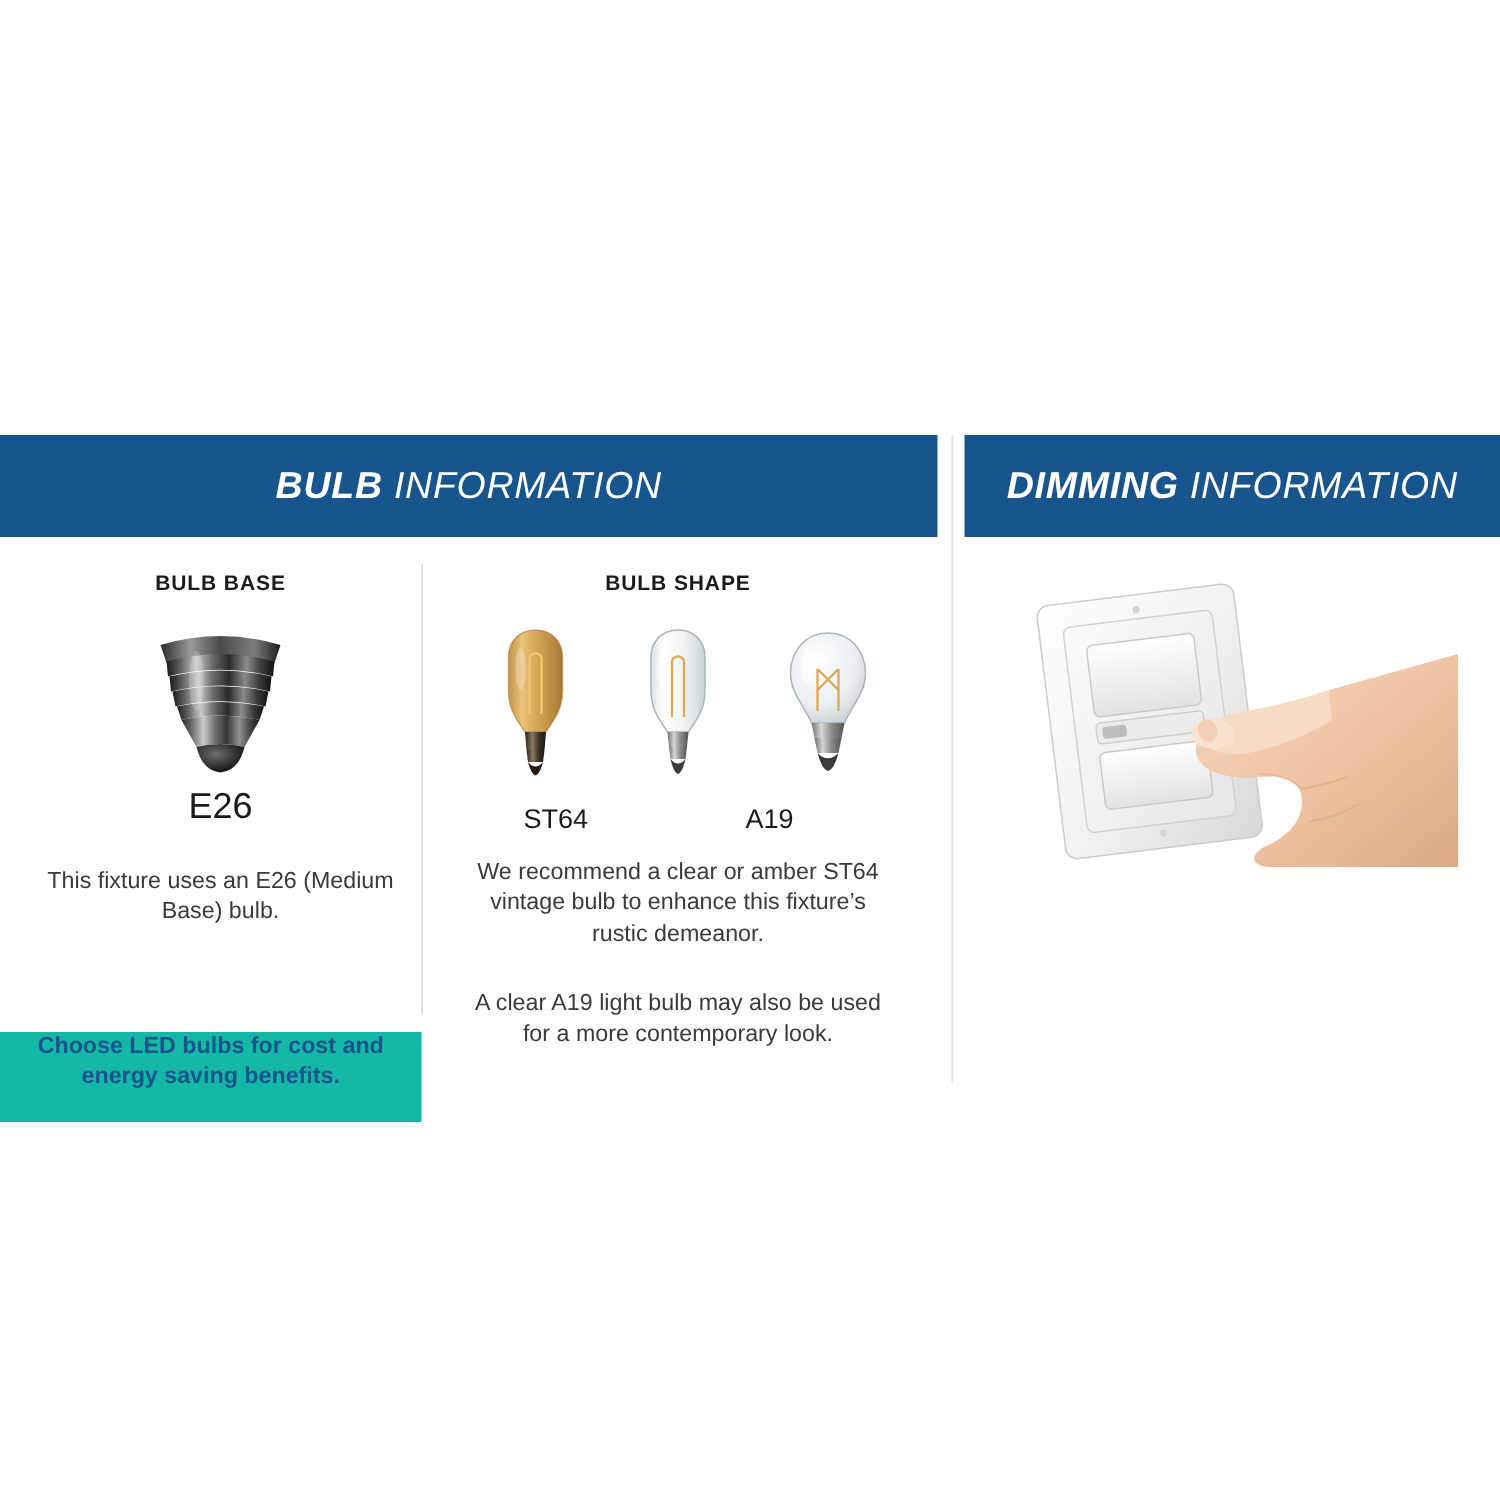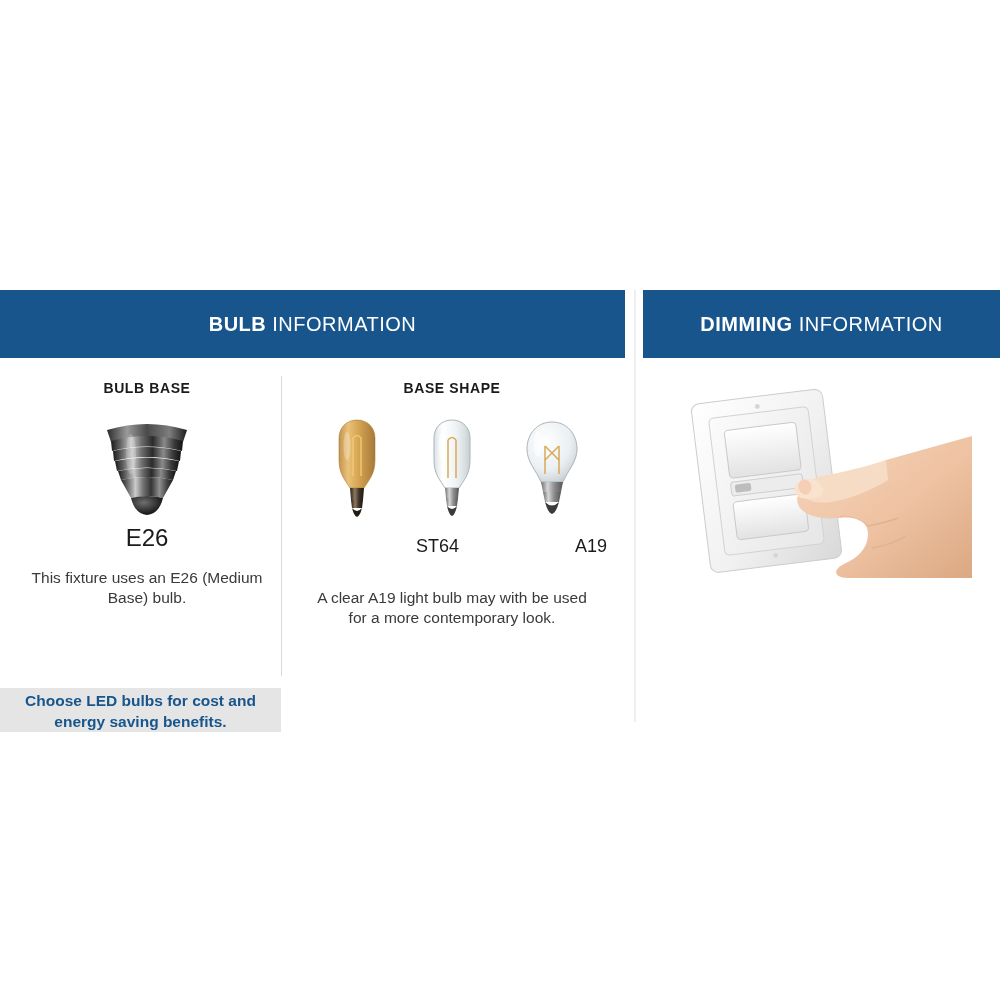--- a/index.html
+++ b/index.html
@@ -36,23 +36,24 @@
   .panel-header {
     height: 68px;
     background: #17558c;
     color: #ffffff;
     display: flex;
     align-items: center;
     justify-content: center;
     letter-spacing: 0.5px;
   }
   .panel-header .ttl {
-    font-size: 20px;
+    font-size: 25px;
     line-height: 1;
     white-space: nowrap;
+    font-style: italic;
   }
   .panel-header .ttl .bold {
     font-weight: bold;
   }
   .panel-header .ttl .light {
     font-weight: normal;
   }
 
   .panel-body {
     position: relative;
@@ -106,24 +107,24 @@
     color: #1a1a1a;
     margin-top: 6px;
   }
 
   
   .tip-box {
     position: absolute;
     left: 0px;
     top: 330px;
     width: 281px;
-    height: 44px;
-    background: #e5e5e5;
+    height: 60px;
+    background: #14b8a6;
     display: flex;
-    align-items: flex-end;
+    align-items: flex-start;
     justify-content: center;
   }
   .tip-box p {
     margin: 0;
     font-size: 15.5px;
     line-height: 1.32;
     font-weight: bold;
     color: #17558c;
     text-align: center;
     width: 240px;
@@ -159,21 +160,21 @@
   .shape-names {
     position: relative;
     height: 26px;
   }
   .shape-name {
     position: absolute;
     top: 0;
     font-size: 18px;
     color: #1a1a1a;
     width: 110px;
-    text-align: right;
+    text-align: left;
   }
   .name-st64 { left: 57px; }
   .name-a19  { left: 205px; }
 
   .shape-caption-1 { margin-top: 10px; width: 290px; }
   .shape-caption-2 { margin-top: 26px; width: 290px; }
 
   
   .dim-art {
     position: relative;
@@ -243,25 +244,25 @@
             <path d="M34 62 Q60 56 86 62 L76 80 Q60 76 44 80 Z" fill="url(#metalH)" opacity="0.95"></path>
 
             <path d="M44 80 Q60 76 76 80 Q72 96 60 97 Q48 96 44 80 Z" fill="url(#tipG)"></path>
 
             <ellipse cx="44" cy="36" rx="5" ry="20" fill="#ffffff" opacity="0.18"></ellipse>
           </svg>
         </div>
 
         <div class="bulb-label">E26</div>
 
-        <p class="caption" style="width:232px; margin-top:16px;">This fixture uses an E26 (Medium Base) bulb.</p>
+        <p class="caption" style="width:232px; margin-top:26px;">This fixture uses an E26 (Medium Base) bulb.</p>
       </div>
 
       <div class="col col-shape">
-        <div class="sub-title">BASE SHAPE</div>
+        <div class="sub-title">BULB SHAPE</div>
 
         <div class="shapes-row">
 
           <div class="shape-item shape-st64-a">
             <div class="shape-art">
               <svg width="74" height="112" viewBox="0 0 74 112">
                 <defs>
                   <linearGradient id="amberG" x1="0" y1="0" x2="1" y2="0">
                     <stop offset="0%" stop-color="#b9822f" stop-opacity="0.85"></stop>
                     <stop offset="25%" stop-color="#e8bb6b" stop-opacity="0.9"></stop>
@@ -353,21 +354,22 @@
               </svg>
             </div>
           </div>
         </div>
 
         <div class="shape-names">
           <div class="shape-name name-st64">ST64</div>
           <div class="shape-name name-a19">A19</div>
         </div>
 
-        <p class="caption shape-caption-2">A clear A19 light bulb may with be used for a more contemporary look.</p>
+        <p class="caption shape-caption-1">We recommend a clear or amber ST64 vintage bulb to enhance this fixture’s rustic demeanor.</p>
+        <p class="caption shape-caption-2">A clear A19 light bulb may also be used for a more contemporary look.</p>
       </div>
 
       <div class="tip-box">
         <p>Choose LED bulbs for cost and energy saving benefits.</p>
       </div>
     </div>
   </section>
 
   <section class="panel panel-right">
 

